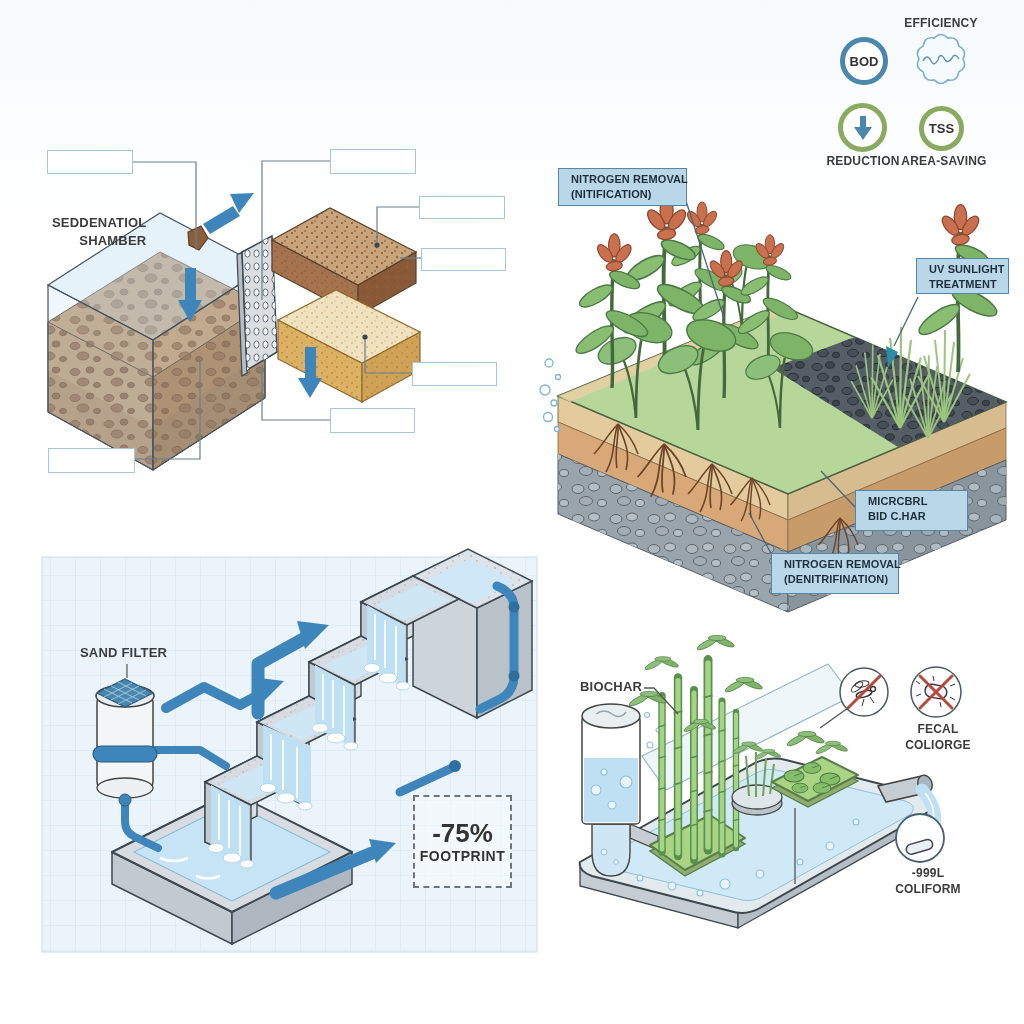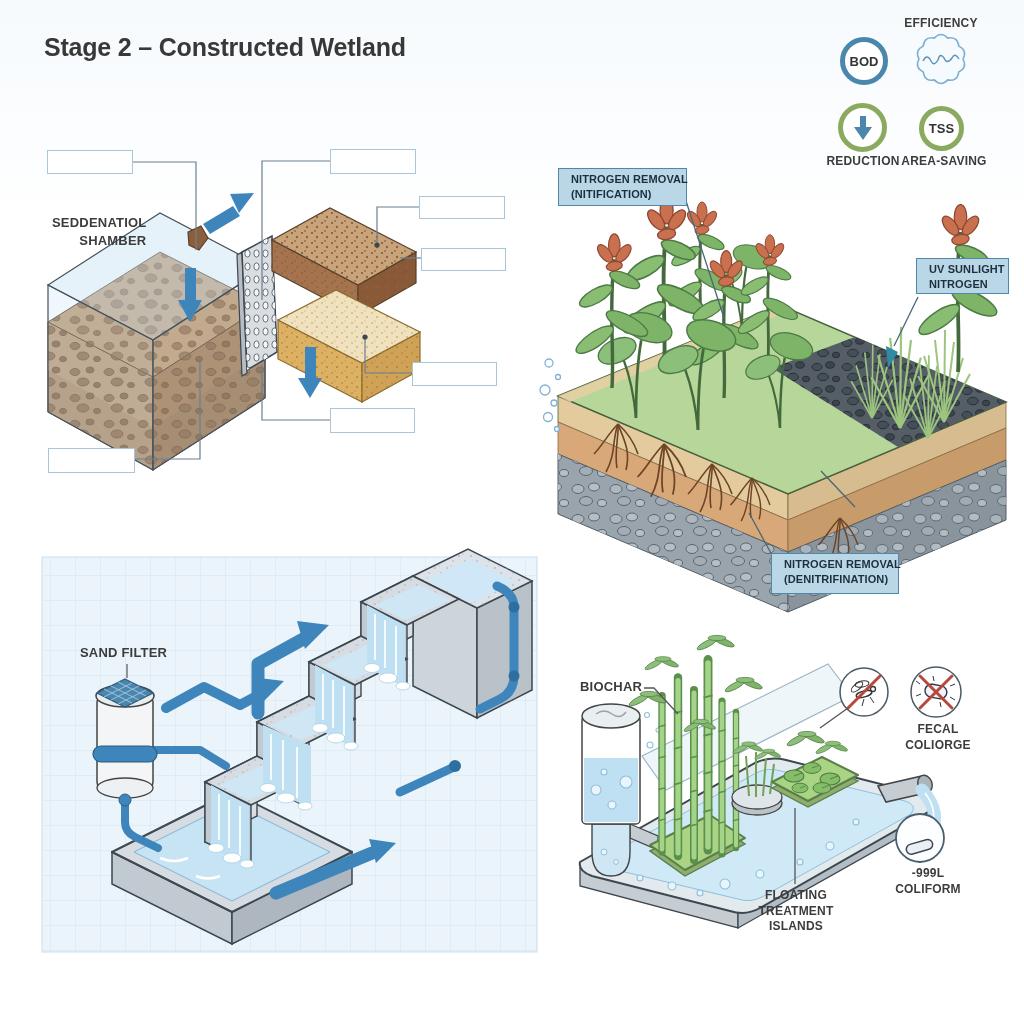--- a/index.html
+++ b/index.html
@@ -530,21 +530,20 @@
     </g>
 
     <g stroke="#555" stroke-width="1.3" fill="none">
       <path d="M644,688 L654,688 L678,714"></path>
       <line x1="795" y1="808" x2="795" y2="884"></line>
       <line x1="848" y1="708" x2="820" y2="728"></line>
     </g>
   </g>
 </svg>
 
-<div class="abs title" style="left:44px;top:33px;">Stage 2 – Constructed Wetland</div>
 
 <div class="abs tinylbl" style="left:903px;top:16px;width:76px;">EFFICIENCY</div>
 <div class="abs ring ring-blue" style="left:840px;top:37px;width:48px;height:48px;font-size:13px;">BOD</div>
 <svg class="abs" style="left:909px;top:27px;" width="64" height="64" viewBox="0 0 64 64">
   <path d="M54,32 Q58.6,40.7 49.8,44.9 Q48.5,54.7 38.8,52.9 Q32,60 25.2,52.9 Q15.5,54.7 14.2,44.9 Q5.4,40.7 10,32 Q5.4,23.3 14.2,19.1 Q15.5,9.3 25.2,11.1 Q32,4 38.8,11.1 Q48.5,9.3 49.8,19.1 Q58.6,23.3 54,32 Z" fill="#f4fafd" stroke="#7fb0d2" stroke-width="1.6"></path>
   <path d="M14,34 q4,-8 8,0 q3,6 7,-1 q2,-8 6,-2 q3,7 8,0 q3,-6 7,1" fill="none" stroke="#5f93b8" stroke-width="1.4"></path>
 </svg>
 <div class="abs ring ring-green" style="left:838px;top:103px;width:49px;height:49px;">
   <svg width="22" height="26" viewBox="0 0 22 26">
     <rect x="8" y="1" width="6" height="12" fill="#4b86ad"></rect>
@@ -567,37 +566,40 @@
 <div class="abs ebox" style="left:412px;top:362px;width:85px;height:24px;"></div>
 <div class="abs ebox" style="left:330px;top:408px;width:85px;height:25px;"></div>
 <div class="abs ebox" style="left:48px;top:448px;width:87px;height:25px;"></div>
 
 <div class="abs bluebox" style="left:558px;top:168px;width:129px;height:38px;">
   <span>NITROGEN REMOVAL</span>
   <span>(NITIFICATION)</span>
 </div>
 <div class="abs bluebox" style="left:916px;top:258px;width:93px;height:36px;">
   <span>UV SUNLIGHT</span>
-  <span>NITROGEN</span>
+  <span>TREATMENT</span>
+</div>
+<div class="abs bluebox" style="left:855px;top:490px;width:113px;height:41px;">
+  <span>MICRCBRL</span>
+  <span>BID C.HAR</span>
 </div>
 <div class="abs bluebox" style="left:771px;top:553px;width:128px;height:41px;">
   <span>NITROGEN REMOVAL</span>
   <span>(DENITRIFINATION)</span>
 </div>
 
 <div class="abs smlbl" style="left:80px;top:645px;">SAND FILTER</div>
+<div class="abs fpbox" style="left:413px;top:795px;width:99px;height:93px;">
+  <div class="fpval">-75%</div>
+  <div class="fplab">FOOTPRINT</div>
+</div>
 
 <div class="abs smlbl" style="left:580px;top:679px;">BIOCHAR</div>
 <div class="abs tinylbl" style="left:898px;top:722px;width:80px;">
   <span>FECAL</span>
   <span>COLIORGE</span>
 </div>
 <div class="abs tinylbl" style="left:886px;top:866px;width:84px;">
   <span>-999L</span>
   <span>COLIFORM</span>
 </div>
-<div class="abs tinylbl" style="left:751px;top:888px;width:90px;">
-  <span>FLOATING</span>
-  <span>TREATMENT</span>
-  <span>ISLANDS</span>
-</div>
 
 </div>
 
 </body></html>

